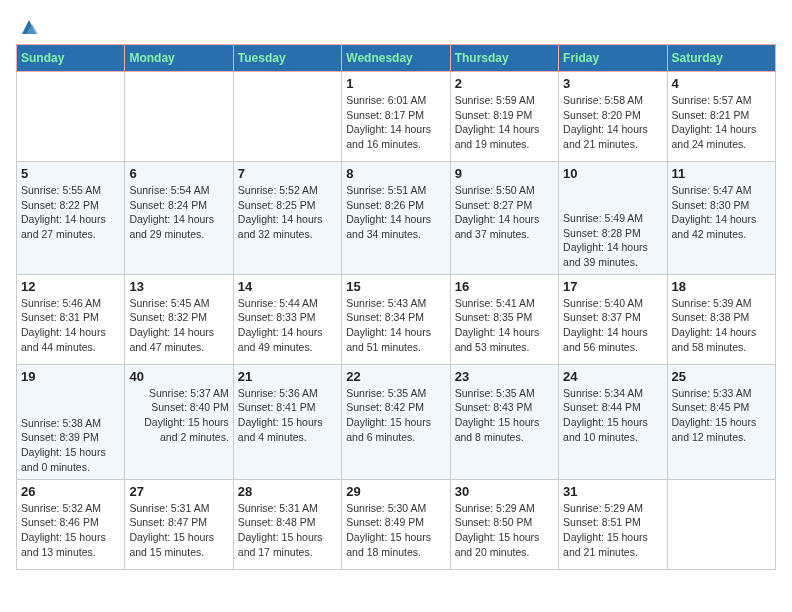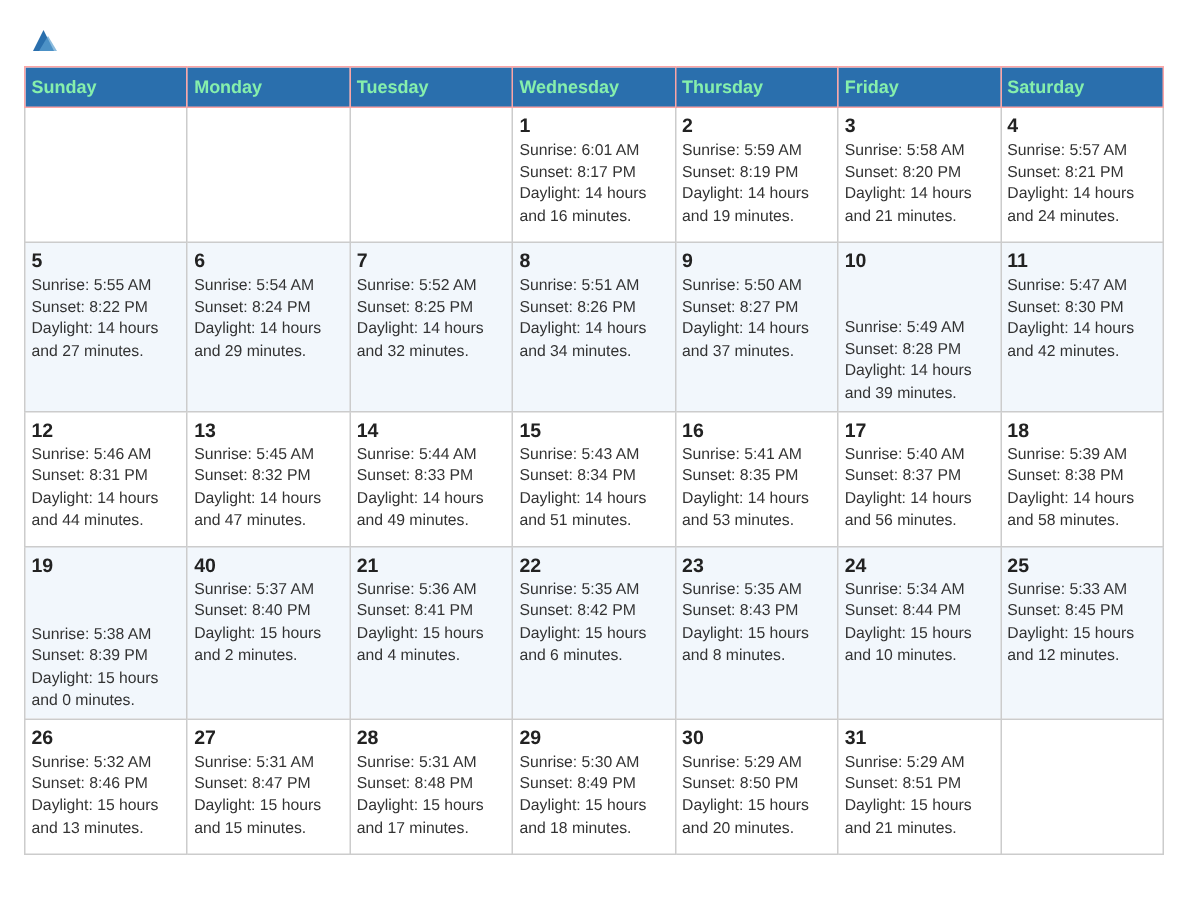--- a/index.html
+++ b/index.html
@@ -248,21 +248,21 @@
       <tr class="week-row">
         <td>
           <div class="day-number">19</div>
           <div class="day-info" style="white-space: pre-line; margin-top: 32px;">Sunrise: 5:38 AM
 Sunset: 8:39 PM
 Daylight: 15 hours
 and 0 minutes.</div>
         </td>
         <td>
           <div class="day-number">40</div>
-          <div class="day-info" style="white-space: pre-line;">Sunrise: 5:37 AM
+          <div class="day-info" style="white-space: pre-line; text-align: right;">Sunrise: 5:37 AM
 Sunset: 8:40 PM
 Daylight: 15 hours
 and 2 minutes.</div>
         </td>
         <td>
           <div class="day-number">21</div>
           <div class="day-info" style="white-space: pre-line;">Sunrise: 5:36 AM
 Sunset: 8:41 PM
 Daylight: 15 hours
 and 4 minutes.</div>

